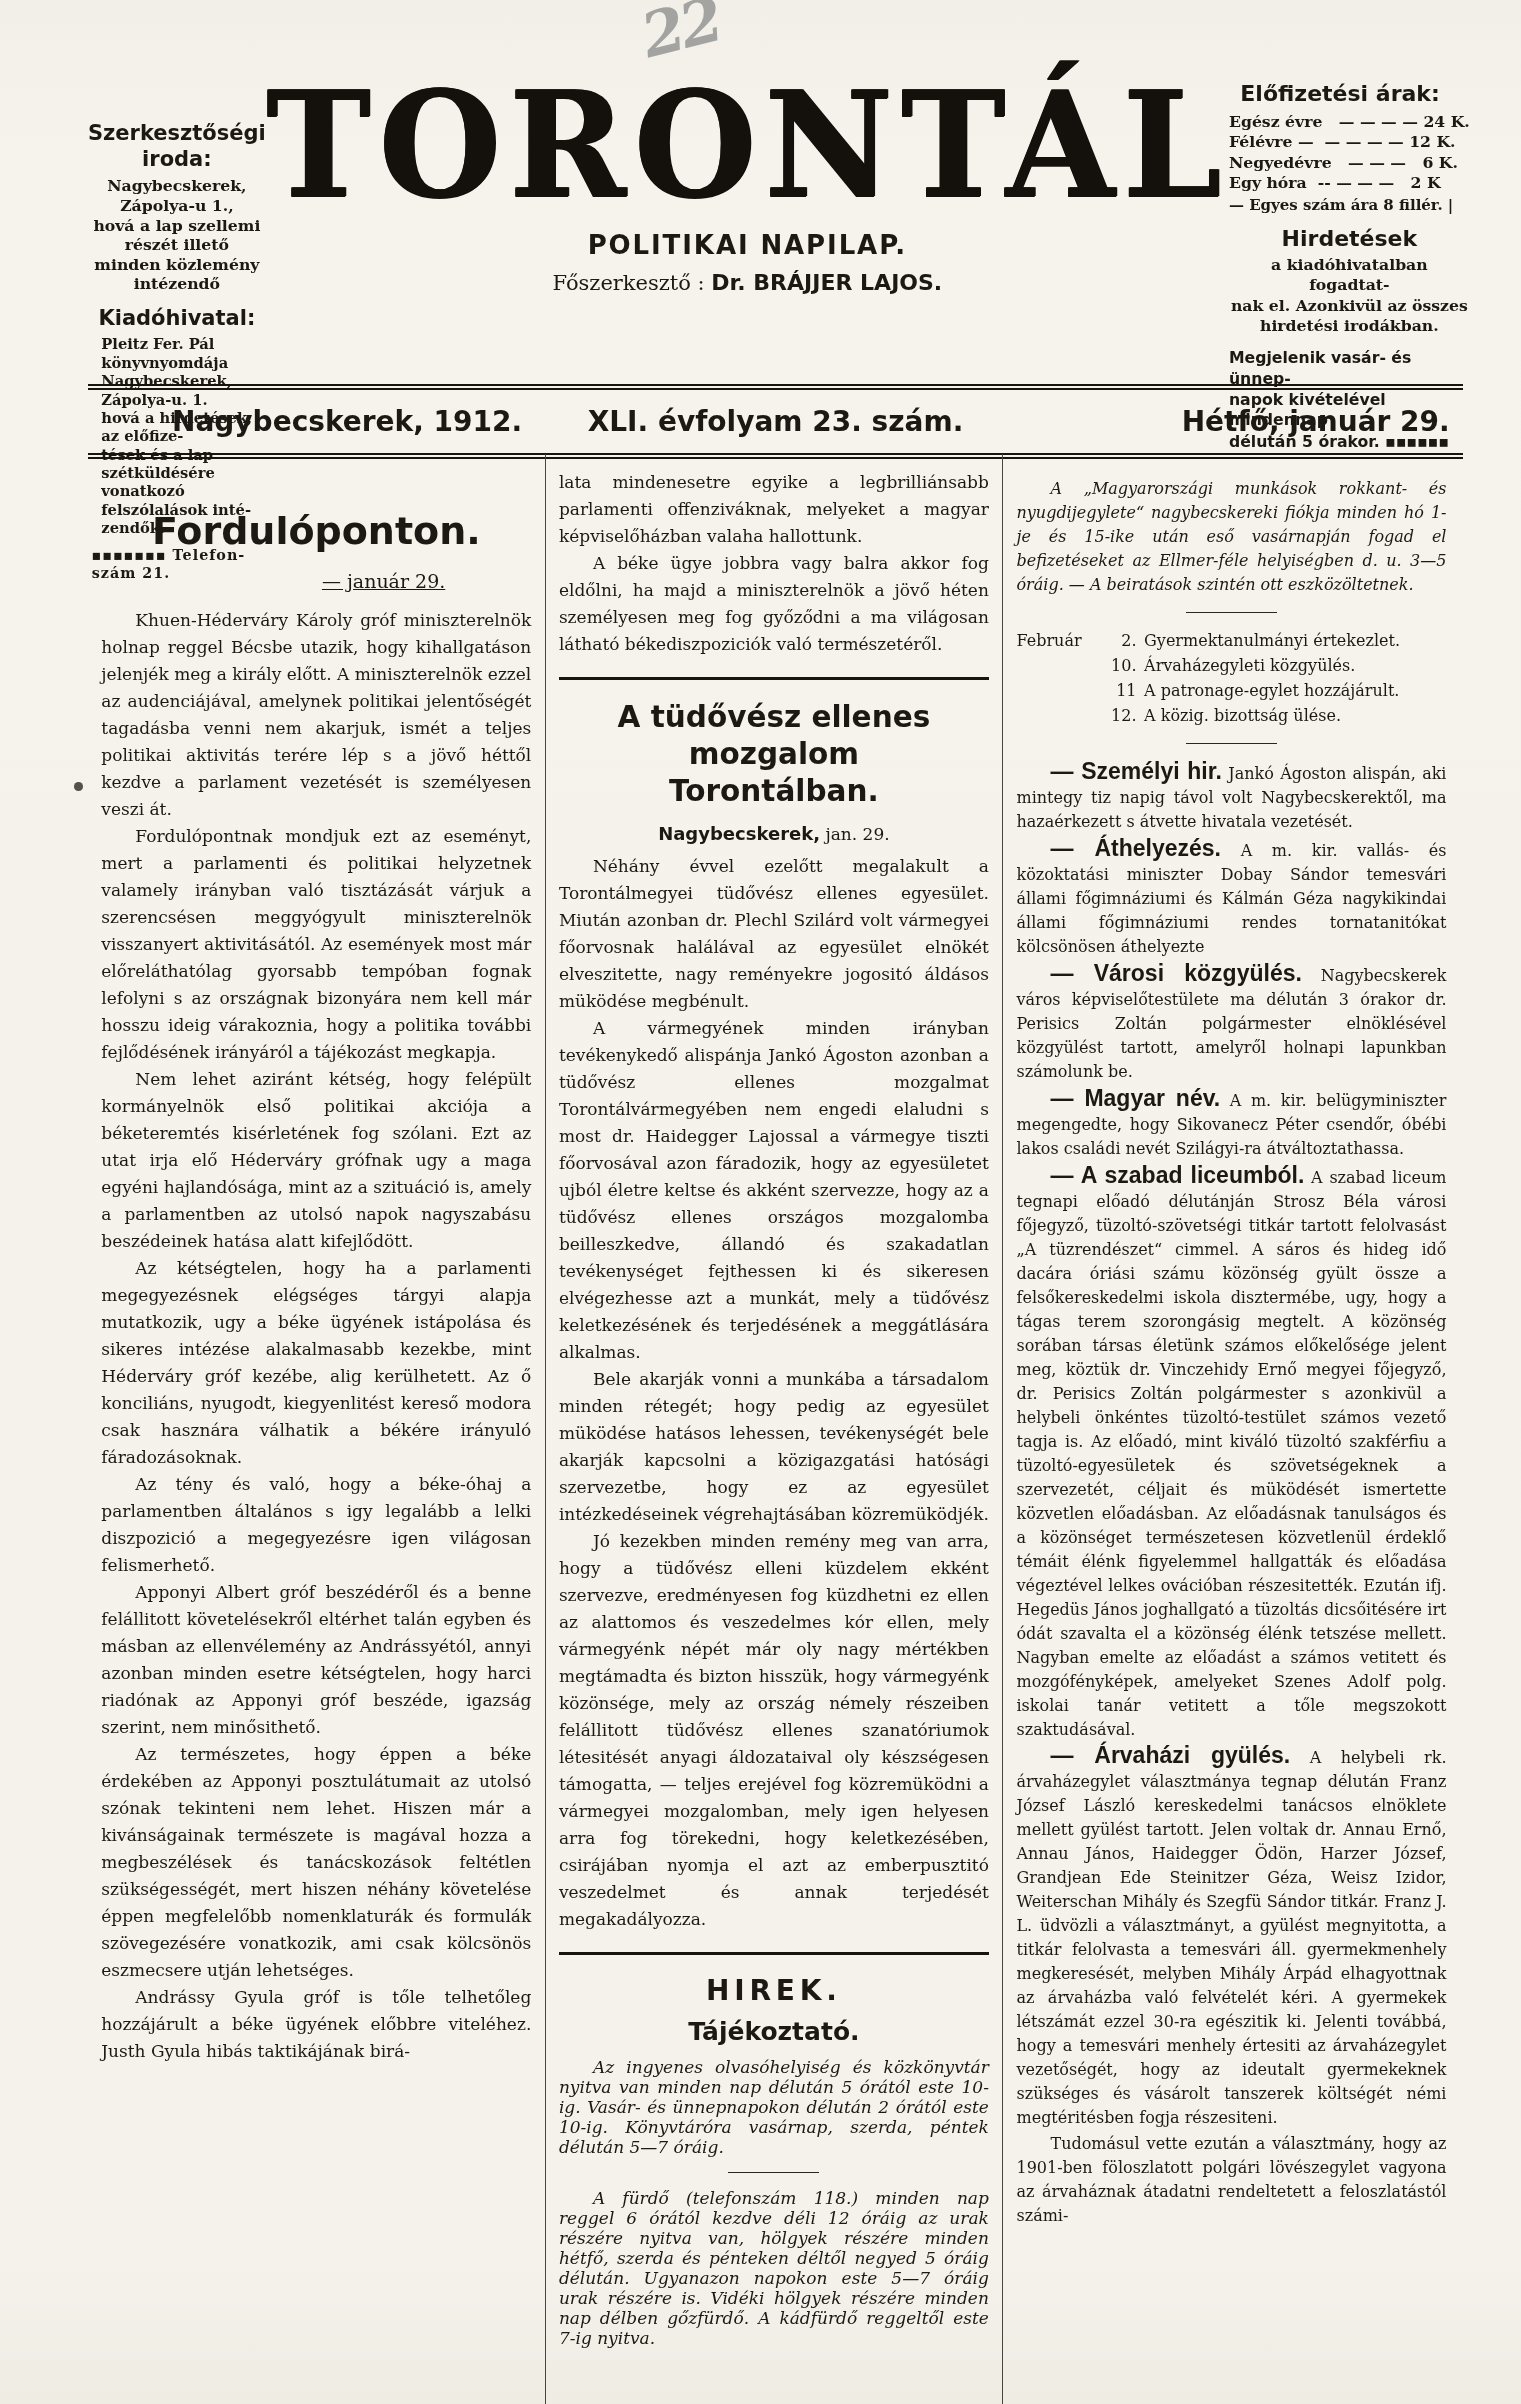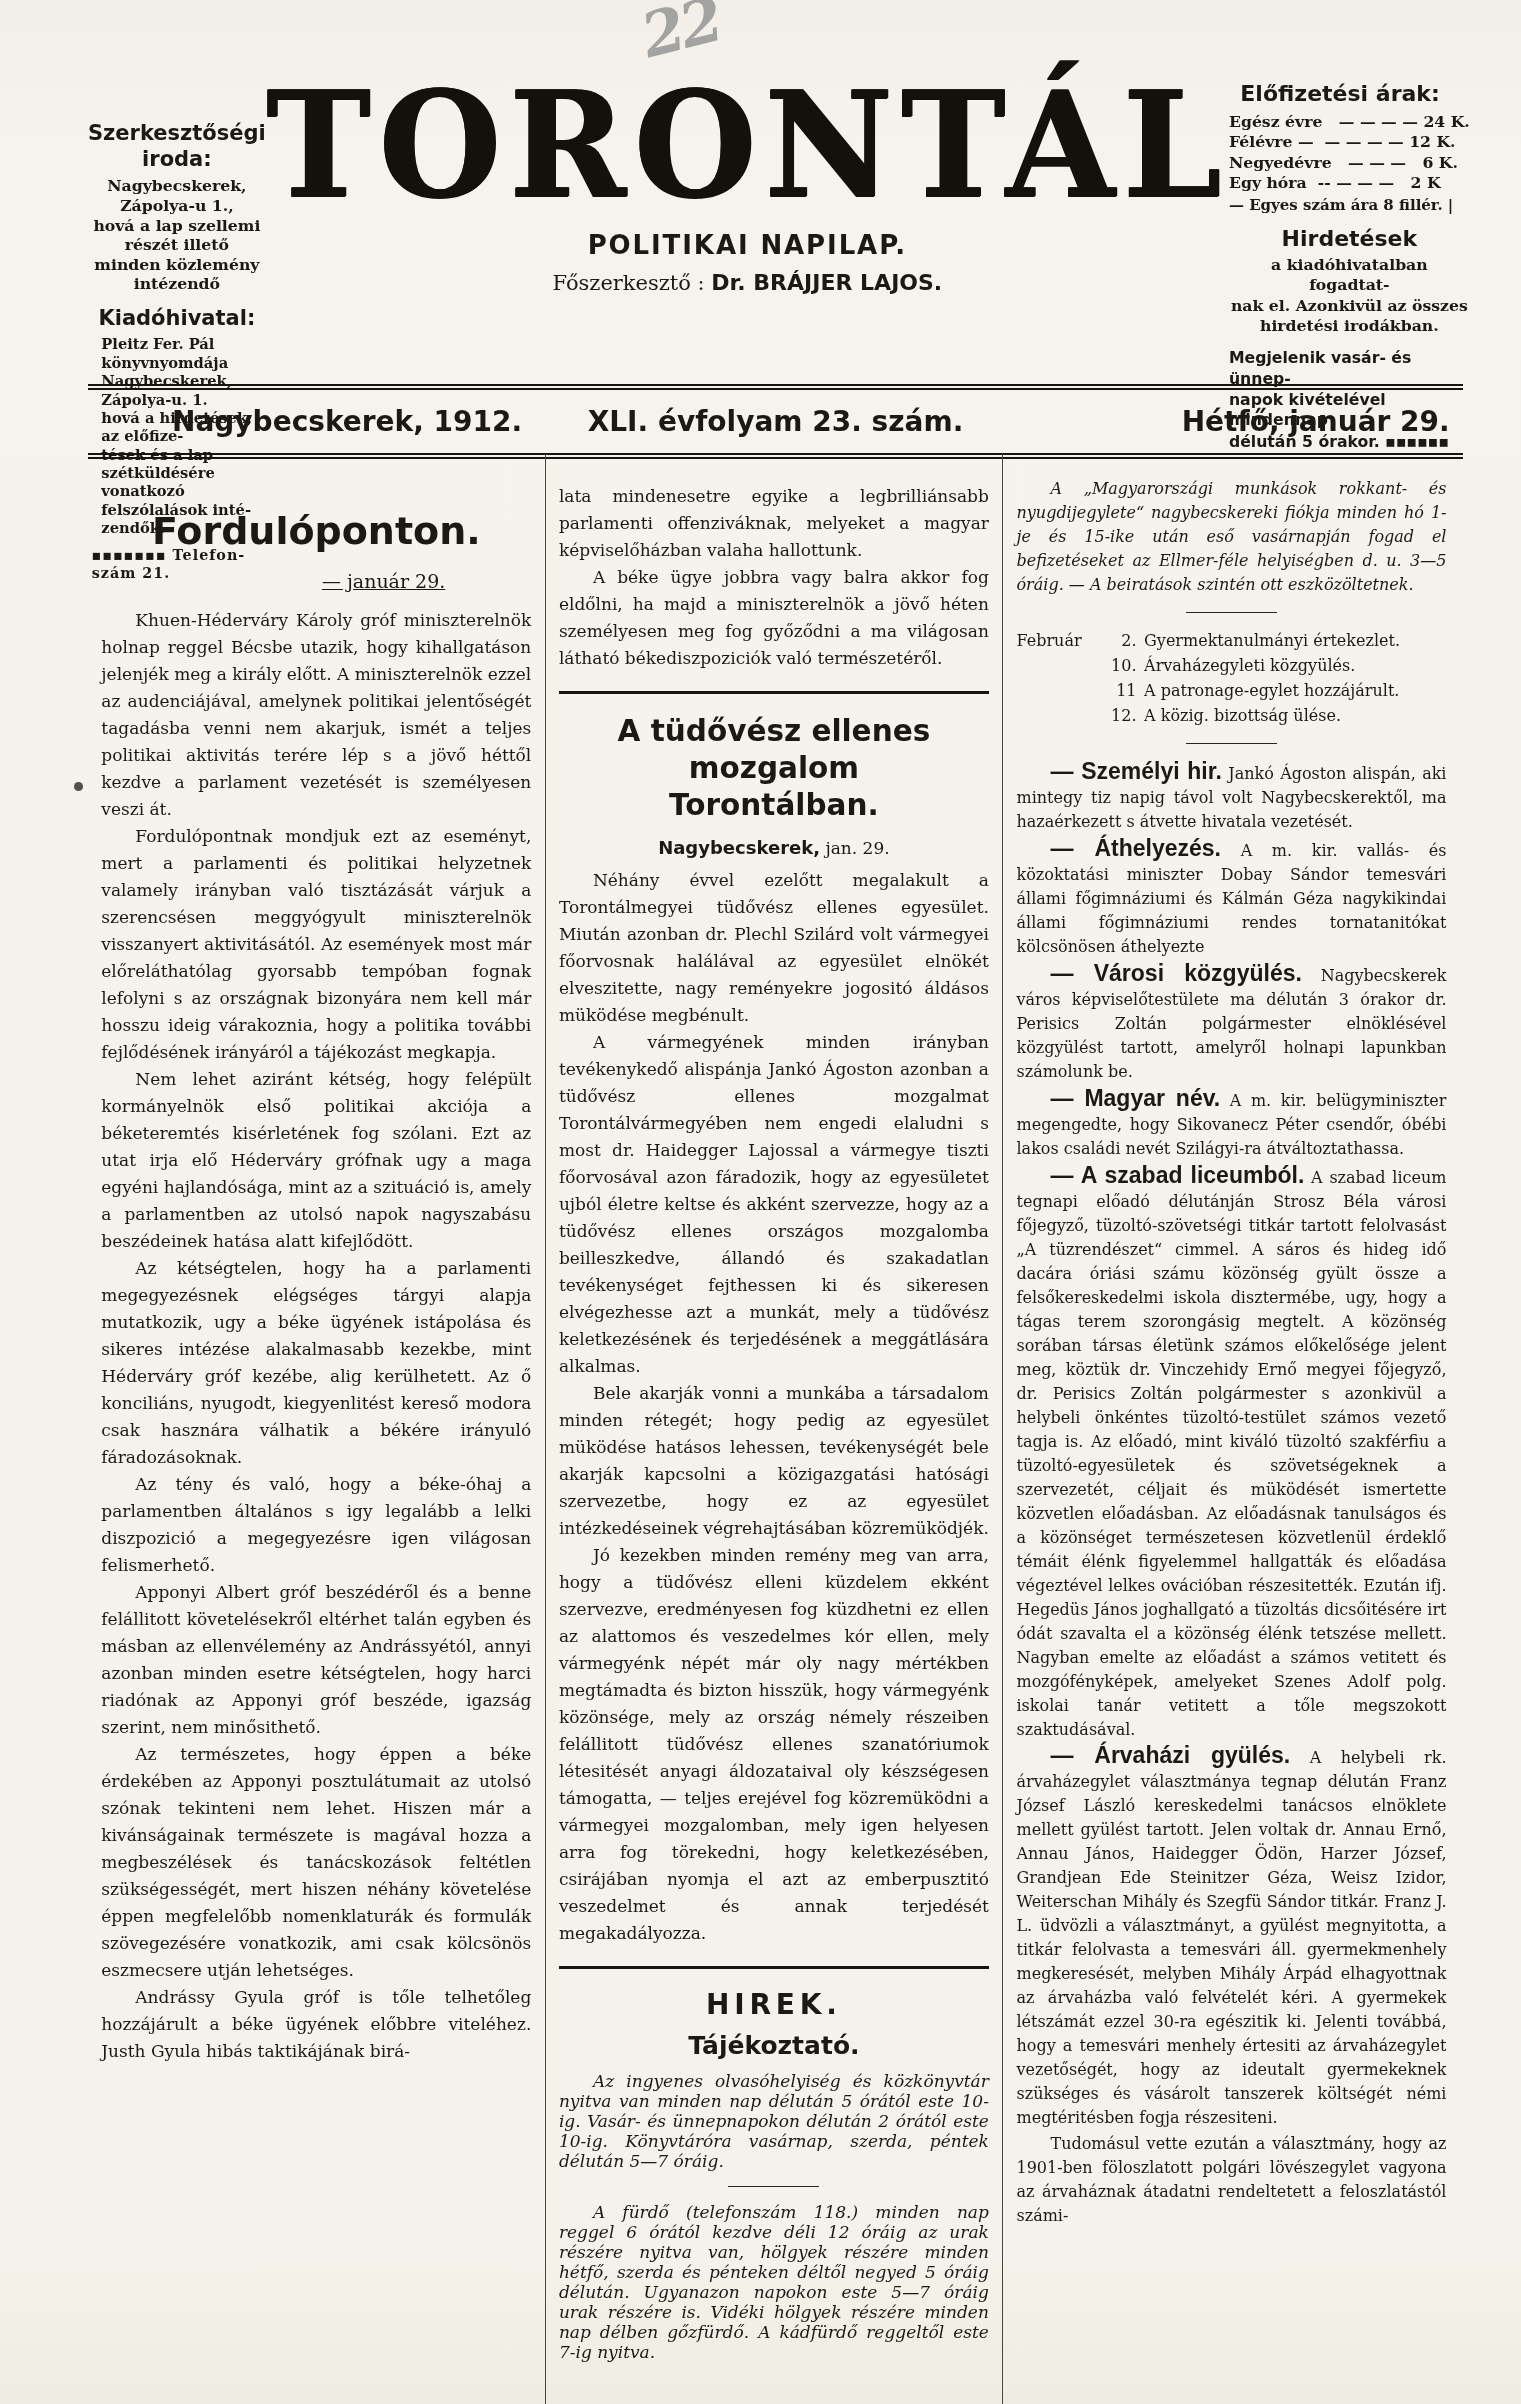--- a/index.html
+++ b/index.html
@@ -32,21 +32,21 @@
   
   .dateline{position:absolute;top:384px;left:88px;width:1375px;height:63px;border-top:6.7px double #17130e;border-bottom:6.7px double #17130e;display:grid;grid-template-columns:1fr 1fr 1fr;align-items:center;font-family:"DejaVu Sans",sans-serif;font-weight:bold;font-size:28px;}
   .dateline .dl-left{padding-left:84px;text-align:left;}
   .dateline .dl-center{text-align:center;}
   .dateline .dl-right{padding-left:177px;text-align:left;}
 
   
   .columns{position:absolute;top:454px;left:88px;width:1375px;height:1951px;display:flex;}
   .col{width:430px;padding:0 13.3px;overflow:hidden;}
   .col1{padding-top:55px;}
-  .col2{border-left:1.9px solid #4a453d;border-right:1.9px solid #4a453d;padding-top:29px;}
+  .col2{border-left:1.9px solid #4a453d;border-right:1.9px solid #4a453d;padding-top:15px;}
   .col3{padding-top:23px;}
 
   p.body{font-size:17px;line-height:27px;text-align:justify;margin:0;text-indent:34px;}
   p.body.noindent{text-indent:0;}
   .col1 h2{font-family:"DejaVu Sans",sans-serif;font-weight:bold;font-size:38px;text-align:center;margin:0 0 17px;}
   .art-date{font-size:19px;text-align:right;padding-right:86px;margin-bottom:15px;text-decoration:underline;}
 
   .heavy-rule{border-top:3.8px solid #17130e;margin:19px 0;}
   .short-rule{width:91px;border-top:1.9px solid #2a261f;margin:15px auto;}
 

